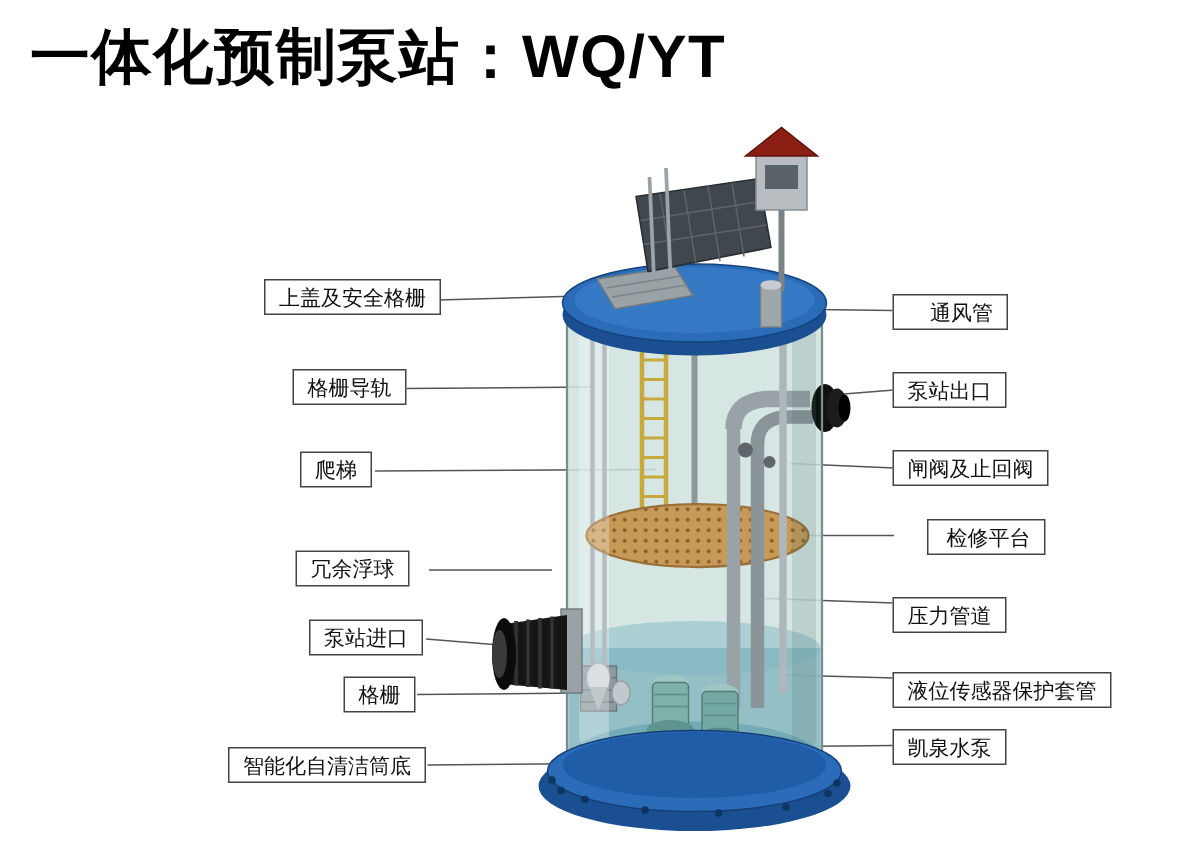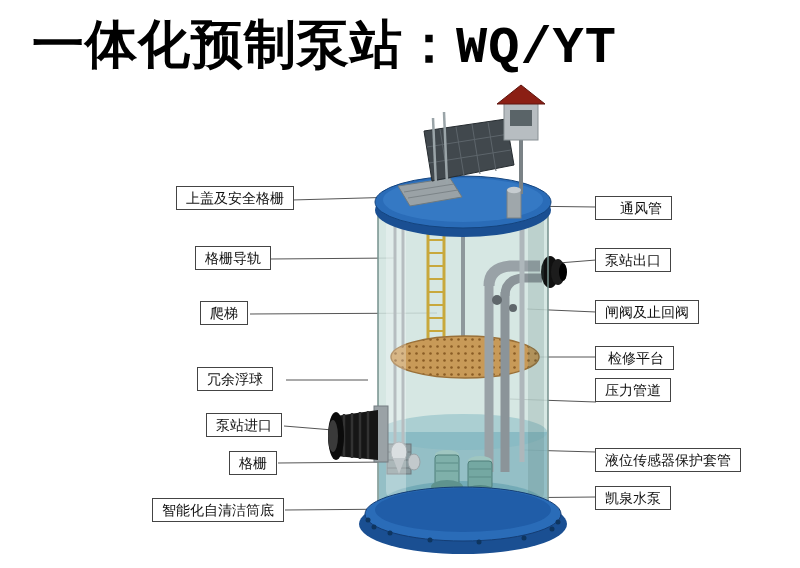--- a/index.html
+++ b/index.html
@@ -1,43 +1,43 @@
 <!DOCTYPE html>
 <html><head>
 <meta charset="utf-8">
 <style>
   html,body{margin:0;padding:0;background:#fff;}
   .stage{
     position:relative;width:800px;height:568px;background:#ffffff;overflow:hidden;
     font-family:"Liberation Sans","DejaVu Sans",sans-serif;
   }
   .title{
-    position:absolute;left:32px;top:10px;margin:0;
-    font-size:52px;font-weight:900;color:#000;letter-spacing:1px;
-    font-family:Liberation Mono, monospace;
+    position:absolute;left:20px;top:10px;margin:0;
+    font-size:40px;font-weight:900;color:#000;letter-spacing:1px;
+    font-family:Liberation Sans, sans-serif;
   }
   svg.diagram{position:absolute;left:0;top:0;}
   .label{
     position:absolute;border:1px solid #444;background:#fff;color:#111;
     padding:2px 9px;font-size:14px;line-height:18px;white-space:nowrap;z-index:3;
   }
   
   .ll1{left:176px;top:186px;}
   .ll2{left:195px;top:246px;}
   .ll3{left:200px;top:301px;}
   .ll4{left:197px;top:367px;}
   .ll5{left:206px;top:413px;}
   .ll6{left:229px;top:451px;}
   .ll7{left:152px;top:498px;}
   
   .rl1{left:595px;top:196px;padding-left:24px;}
   .rl2{left:595px;top:248px;}
   .rl3{left:595px;top:300px;text-align:center;}
-  .rl4{left:595px;top:346px;padding-left:12px;}
-  .rl5{left:595px;top:378px;}
+  .rl4{left:618px;top:346px;padding-left:12px;}
+  .rl5{left:595px;top:398px;}
   .rl6{left:595px;top:448px;}
   .rl7{left:595px;top:486px;}
 </style>
 </head>
 <body>
 
 <div class="stage">
 
   <h1 class="title">一体化预制泵站：WQ/YT</h1>
 

